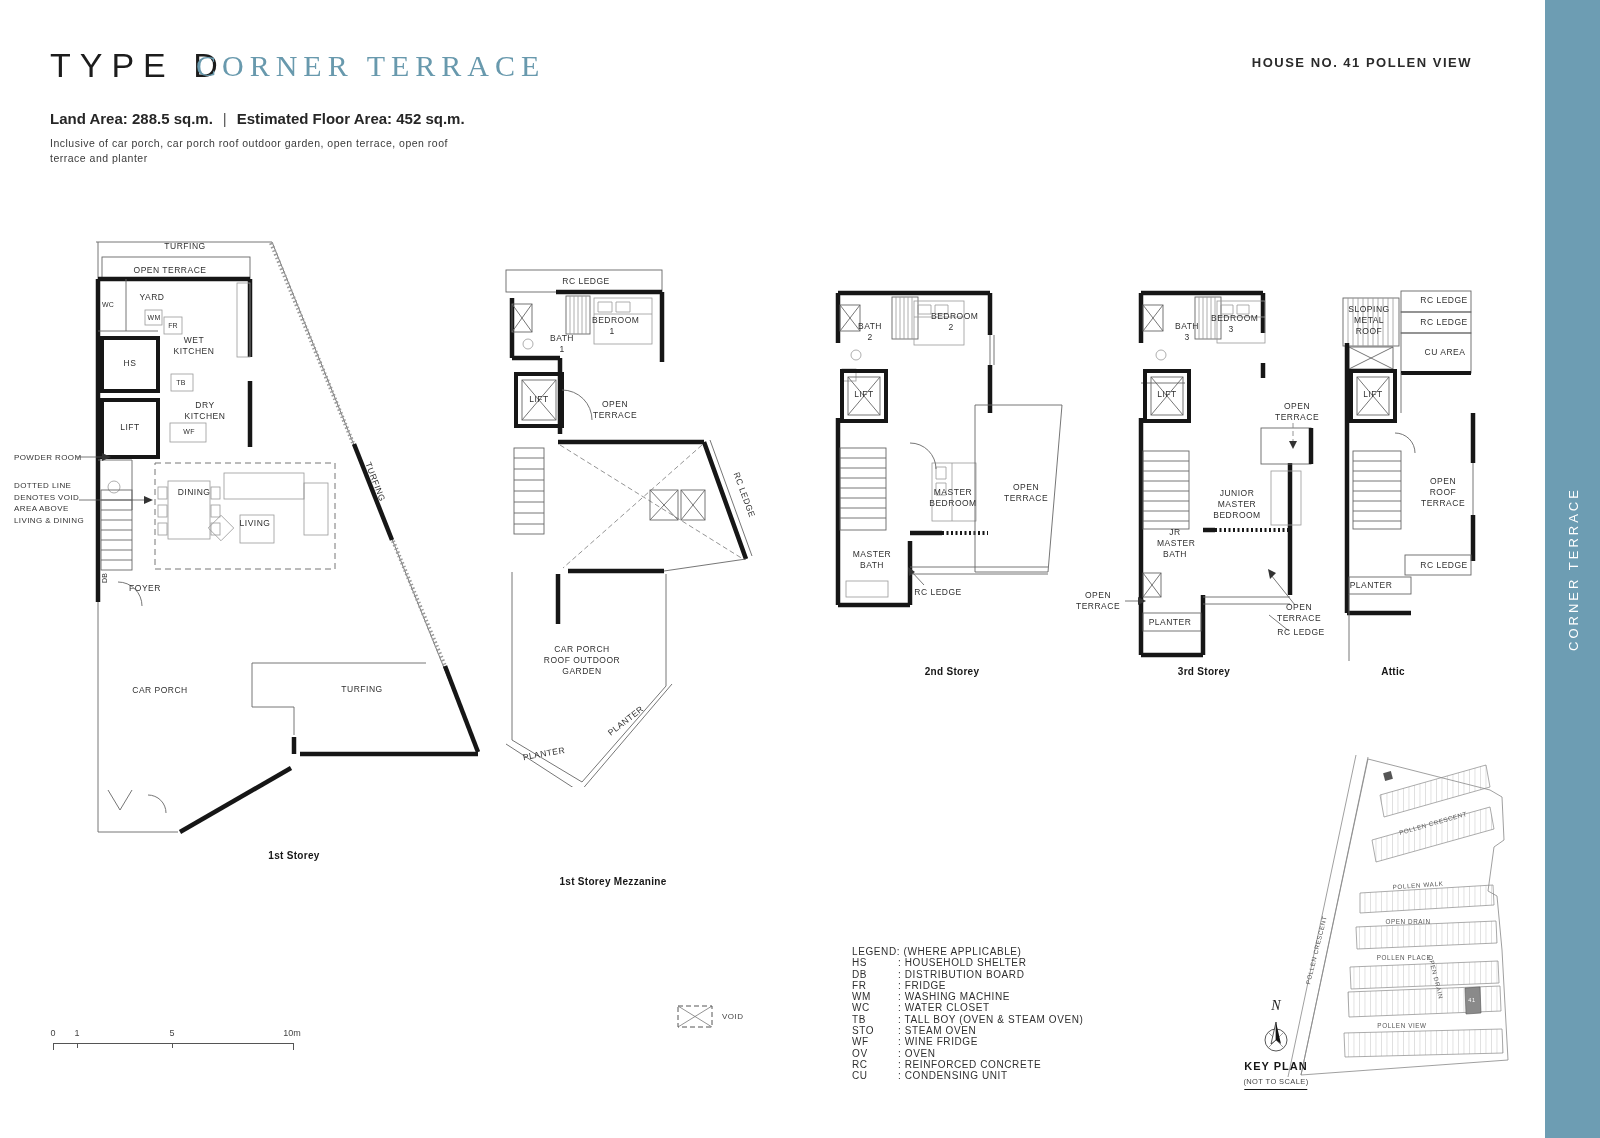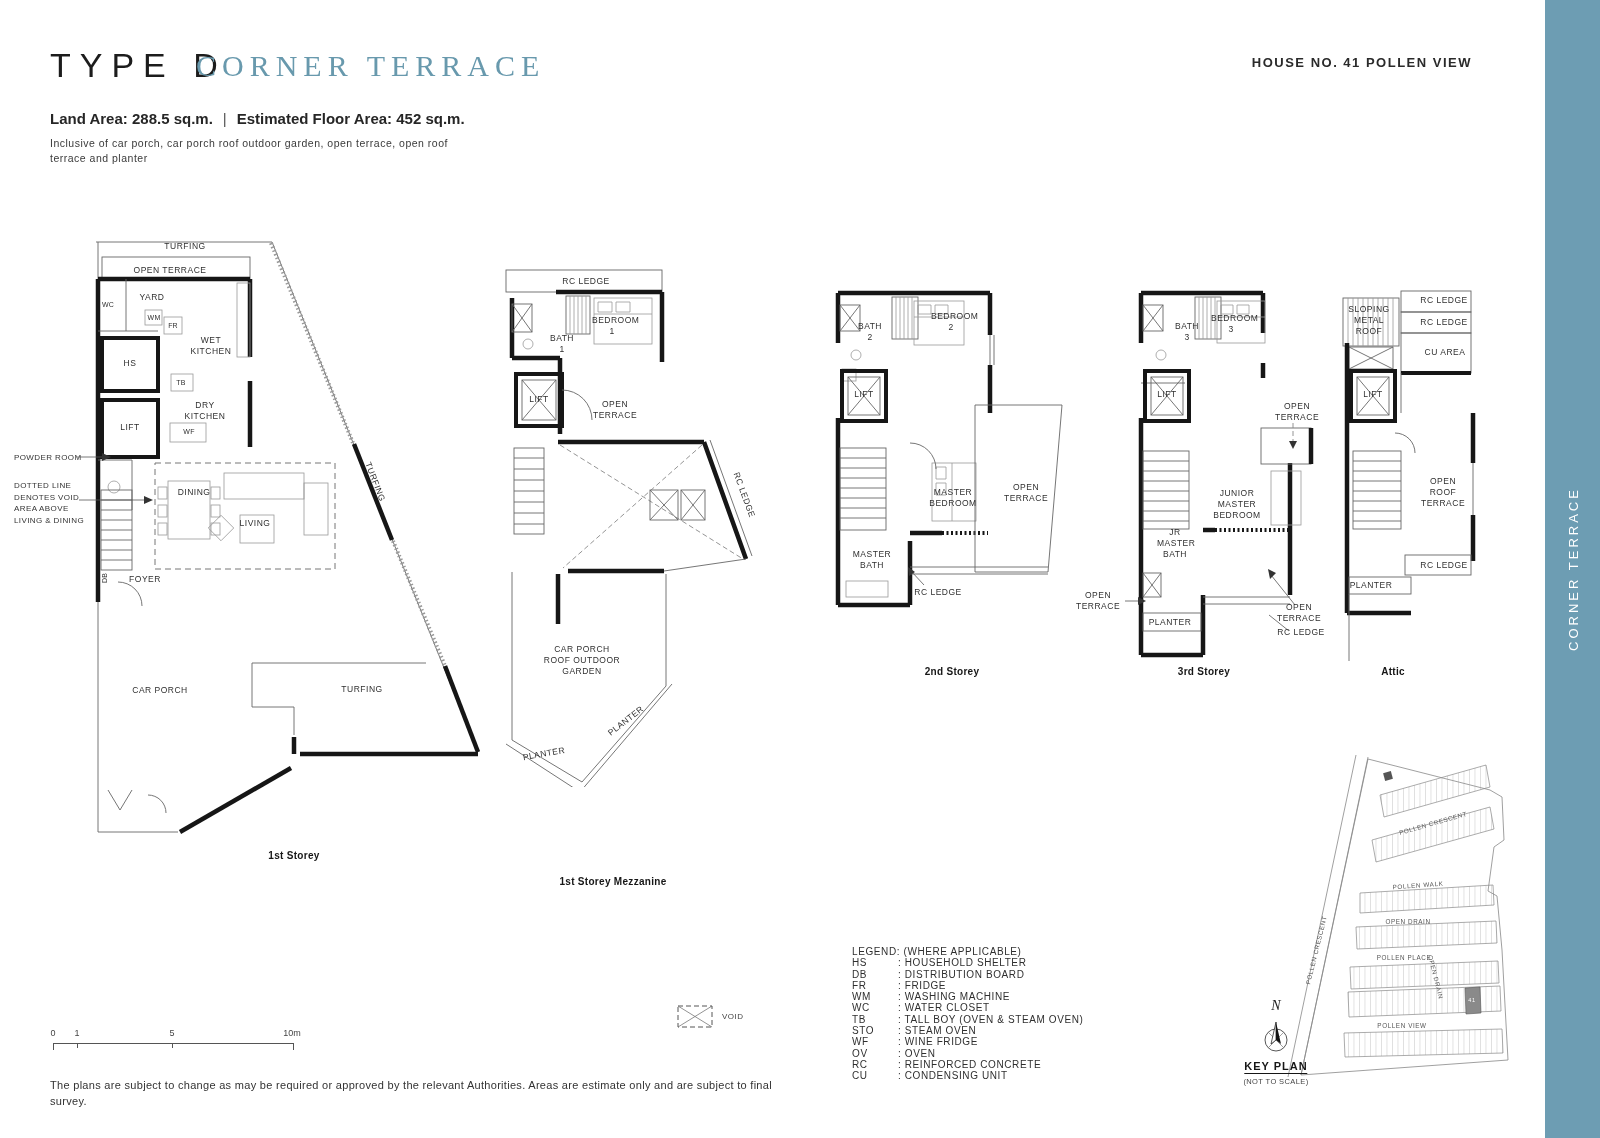--- a/index.html
+++ b/index.html
@@ -67,21 +67,21 @@
 
   
   .keyplan{position:absolute;left:1238px;top:745px;width:290px;height:345px;}
   .street{position:absolute;transform:translate(-50%,-50%);font-size:6.3px;letter-spacing:.6px;
           color:#555;white-space:nowrap;}
   .north{position:absolute;left:1246px;top:998px;width:64px;height:92px;}
   .north .n{position:absolute;left:30px;top:0;transform:translateX(-50%);
             font-family:"Liberation Serif",serif;font-style:italic;font-size:14px;color:#222;}
   .north .kp{position:absolute;left:30px;top:62px;transform:translateX(-50%);font-size:11px;
              font-weight:700;letter-spacing:1px;color:#161616;border-bottom:1.5px solid #161616;
-             padding-bottom:1px;white-space:nowrap;}
+             padding-bottom:17px;white-space:nowrap;}
   .north .nts{position:absolute;left:30px;top:79px;transform:translateX(-50%);font-size:7.5px;
               letter-spacing:.4px;color:#444;white-space:nowrap;}
 </style>
 </head>
 <body>
 
 <div class="type-title">TYPE D</div>
 <div class="subtype-title">CORNER TERRACE</div>
 <div class="house-no">HOUSE NO. 41 POLLEN VIEW</div>
 <div class="area-line">
@@ -136,28 +136,28 @@
     <path class="thin" d="M60,560 A18,18 0 0 1 78,578"></path>
     <path class="thin" d="M20,555 L32,575 M44,555 L32,575"></path>
   </svg>
   <span class="pl" style="left:97px;top:12px;">TURFING</span>
   <span class="pl" style="left:82px;top:36px;">OPEN TERRACE</span>
   <span class="pl t" style="left:20px;top:70px;">WC</span>
   <span class="pl" style="left:64px;top:63px;">YARD</span>
   <span class="pl t" style="left:66px;top:83px;">WM</span>
   <span class="pl t" style="left:85px;top:91px;">FR</span>
   <span class="pl" style="left:42px;top:129px;">HS</span>
-  <span class="pl w" style="left:123px;top:111px;width:46px;">WET KITCHEN</span>
+  <span class="pl w" style="left:106px;top:111px;width:46px;">WET KITCHEN</span>
   <span class="pl" style="left:42px;top:193px;">LIFT</span>
   <span class="pl t" style="left:93px;top:148px;">TB</span>
   <span class="pl w" style="left:117px;top:176px;width:46px;">DRY KITCHEN</span>
   <span class="pl t" style="left:101px;top:197px;">WF</span>
   <span class="pl" style="left:82px;top:258px;padding-left:48px;">DINING</span>
   <span class="pl" style="left:167px;top:289px;">LIVING</span>
-  <span class="pl" style="left:49px;top:345px;padding-left:16px;">FOYER</span>
+  <span class="pl" style="left:49px;top:354px;padding-left:16px;">FOYER</span>
   <span class="pl t" style="left:17px;top:343px;transform:translate(-50%,-50%) rotate(-90deg);">DB</span>
   <span class="pl" style="left:72px;top:456px;">CAR PORCH</span>
   <span class="pl" style="left:274px;top:455px;">TURFING</span>
   <span class="pl" style="left:287px;top:247px;transform:translate(-50%,-50%) rotate(69deg);">TURFING</span>
 </div>
 
 <div class="note" style="left:14px;top:452px;white-space:nowrap;">POWDER ROOM</div>
 <svg class="abs" style="left:77px;top:451px;" width="36" height="12">
   <path class="lead" d="M0,6 H25"></path>
     <polygon class="arrow" points="25,2 34,6 25,10"></polygon>
@@ -388,21 +388,20 @@
 
 <div class="voidsym">
   <svg width="40" height="26">
     <rect x="2" y="2" width="34" height="21" fill="none" stroke="#555" stroke-width="1" stroke-dasharray="5,3"></rect>
     <path d="M2,2 L36,23 M36,2 L2,23" stroke="#777" stroke-width=".8" fill="none"></path>
   </svg>
   <span class="vlabel">VOID</span>
 </div>
 
 <div class="disclaimer">
-  <div>The plans are subject to change as may be required or approved by the relevant Authorities. Areas are estimate only and are subject to final survey.</div>
 </div>
 
 <div class="keyplan">
   <svg width="290" height="345" viewBox="0 0 290 345">
     <defs>
       <pattern id="comb" width="5.5" height="12" patternUnits="userSpaceOnUse">
         <path d="M0,0 V12" stroke="#9a9a9a" stroke-width="0.6"></path>
       </pattern>
     </defs>
     <path d="M118,10 L50,332 M130,12 L63,330" stroke="#888" stroke-width=".8" fill="none"></path>

